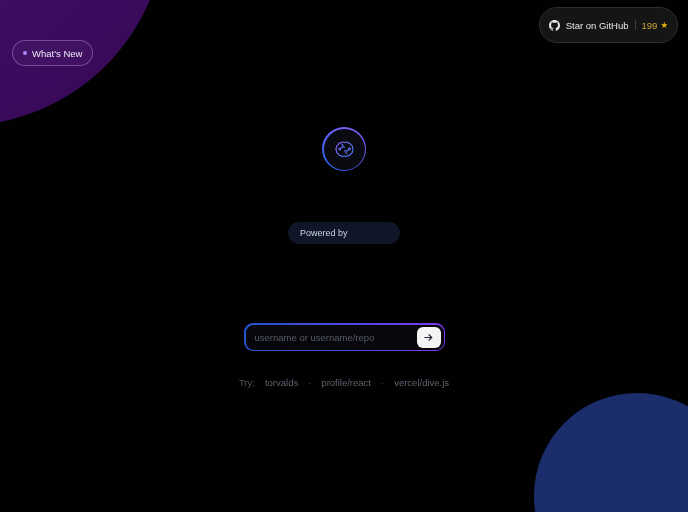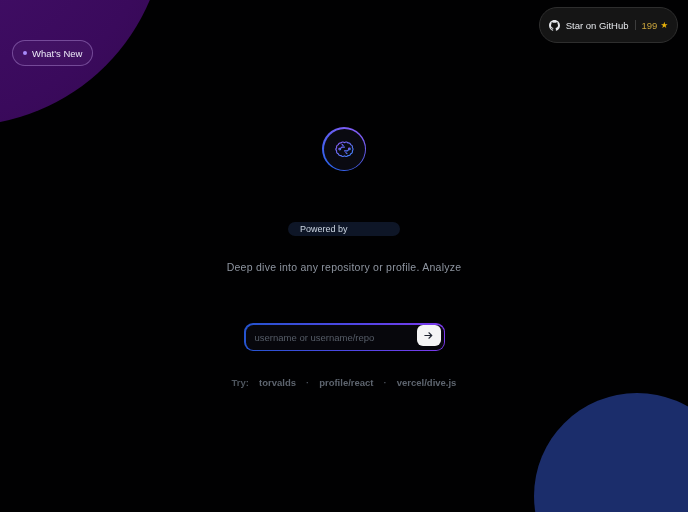--- a/index.html
+++ b/index.html
@@ -47,58 +47,58 @@
     background:linear-gradient(215deg,#8b5cf6 5%,#2563eb 95%);
     display:flex;align-items:center;justify-content:center;
   }
   .logo-inner{
     width:41px;height:41px;border-radius:50%;background:#0a0a11;
     display:flex;align-items:center;justify-content:center;
   }
   .brain-icon svg{width:23px;height:23px;display:block;}
   
   .powered{
-    position:absolute;left:288px;top:222px;width:112px;height:14px;box-sizing:border-box;
+    position:absolute;left:288px;top:222px;width:112px;height:22px;box-sizing:border-box;
     background:#0e1627;border-radius:11px;
     display:flex;align-items:center;padding:0 12px;
     color:#cbd5e1;font-size:9px;cursor:pointer;
   }
   .powered-logo{flex:1;height:10px;}
   
   .headline{
     position:absolute;left:0;right:0;top:261px;
     text-align:center;color:#8e95a0;
     font-size:10.5px;line-height:13px;letter-spacing:.25px;
   }
   
   .search-wrap{
     position:absolute;left:244px;top:323px;width:201px;height:28px;box-sizing:border-box;
     border-radius:9px;padding:1.5px;
     background:linear-gradient(90deg,#2554cf 0%,#4f46e5 55%,#7c3aed 100%);
   }
   .search-inner{
-    display:flex;height:100%;box-sizing:border-box;
+    display:flex;align-items:center;height:100%;box-sizing:border-box;
     background:#07070c;border-radius:7.5px;padding-right:3px;
   }
   .search-input{
     flex:1;min-width:0;background:transparent;border:0;outline:none;
     color:#d1d5db;font-size:9.5px;padding:0 9px;
     font-family:"Liberation Sans",sans-serif;
   }
   .search-input::placeholder{color:#565d68;}
   .submit-btn{
     width:24px;height:21px;border:0;border-radius:6px;background:#f4f4f5;
     display:flex;align-items:center;justify-content:center;cursor:pointer;padding:0;
   }
   .submit-btn svg{width:11px;height:11px;display:block;stroke:#1f2430;}
   
   .try-row{
     position:absolute;left:0;right:0;top:377px;
     display:flex;justify-content:center;align-items:center;gap:10px;
-    font-size:9.5px;color:#4e555e;font-weight:bold;
+    font-size:9.5px;color:#4e555e;
   }
   .try-link{color:#5d646e;cursor:pointer;}
   .try-sep{color:#4a505a;}
 </style>
 </head>
 <body>
 
 <div class="decor-purple"></div>
 <div class="decor-blue"></div>
 
@@ -145,21 +145,20 @@
     </span>
   </div>
 </div>
 
 <div class="powered">
   <span>Powered by</span>
   <span class="powered-logo"></span>
 </div>
 
 <div class="headline">
-  <div>Deep dive into any repository or profile. Analyze</div>
 </div>
 
 <div class="search-wrap">
   <div class="search-inner">
     <input class="search-input" type="text" placeholder="username or username/repo" style="">
     <button class="submit-btn">
       <svg viewBox="0 0 24 24" fill="none" stroke-width="2.4" stroke-linecap="round" stroke-linejoin="round">
         <path d="M4 12h15"></path>
           <path d="M13 6l6 6-6 6"></path>
       </svg>

